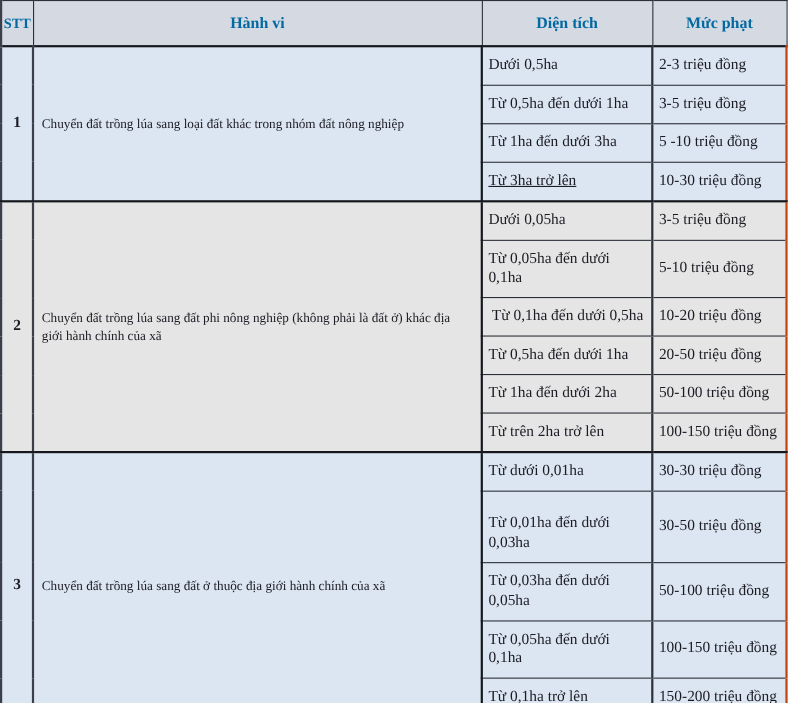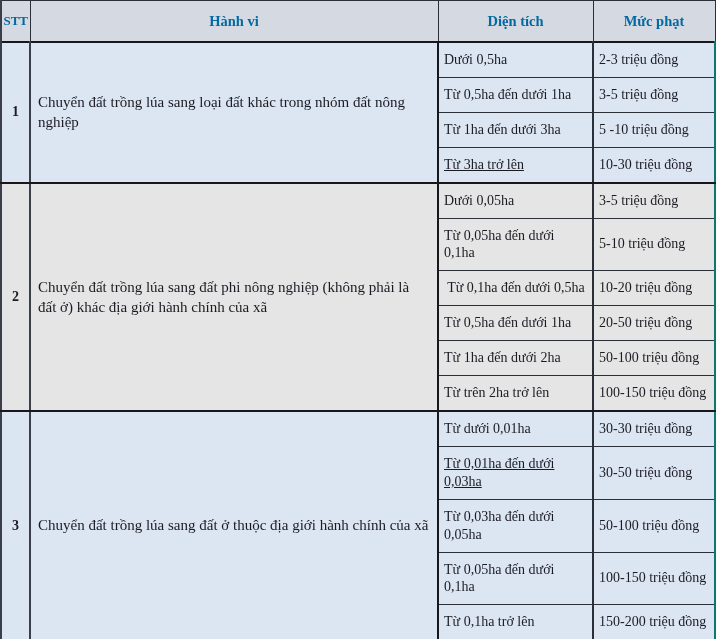--- a/index.html
+++ b/index.html
@@ -55,40 +55,40 @@
   
   td.stt-cell {
     text-align: center;
     font-weight: bold;
     font-size: 14px;
     border-right: 2px solid #3a3f4a;
     border-top: 2px solid #16181d;
     border-bottom: 2px solid #16181d;
   }
   td.act-cell {
-    font-size: 15px;
+    font-size: 12px;
     line-height: 1.35;
     padding: 0 6px 0 7px;
     text-align: left;
     border-right: 2px solid #16181d;
     border-top: 2px solid #16181d;
     border-bottom: 2px solid #16181d;
   }
 
   
   td.area-cell,
   td.fine-cell {
     font-size: 14px;
     line-height: 1.28;
     padding: 2px 4px 2px 5px;
     text-align: left;
     border-color: #2b2f38;
   }
   td.area-cell { border-right: 2px solid #2b2f38; }
-  td.fine-cell { border-right: 2px solid #0f766e; }
+  td.fine-cell { border-right: 2px solid #c2410c; }
 
   
   tr.tone-blue  td { background: #dce6f2; }
   tr.tone-cream td { background: #e5e5e5; }
 
   
   tr.group-start td.area-cell,
   tr.group-start td.fine-cell {
     border-top: 2px solid #16181d;
   }
@@ -163,21 +163,21 @@
         <td class="area-cell" style="padding-top: 8px; padding-bottom: 8px;">Từ trên 2ha trở lên</td>
         <td class="fine-cell">100-150 triệu đồng</td>
       </tr>
       <tr class="tone-blue group-start">
         <td class="stt-cell" rowspan="5">3</td>
         <td class="act-cell" rowspan="5">Chuyển đất trồng lúa sang đất ở thuộc địa giới hành chính của xã</td>
         <td class="area-cell" style="padding-top: 8px; padding-bottom: 8px;">Từ dưới 0,01ha</td>
         <td class="fine-cell">30-30 triệu đồng</td>
       </tr>
       <tr class="tone-blue">
-        <td class="area-cell" style="padding-top: 8px; padding-bottom: 8px; text-decoration: underline;">Từ 0,01ha đến dưới 0,03ha</td>
+        <td class="area-cell" style="padding-top: 20px; padding-bottom: 8px;">Từ 0,01ha đến dưới 0,03ha</td>
         <td class="fine-cell">30-50 triệu đồng</td>
       </tr>
       <tr class="tone-blue">
         <td class="area-cell" style="padding-top: 8px; padding-bottom: 8px;">Từ 0,03ha đến dưới 0,05ha</td>
         <td class="fine-cell">50-100 triệu đồng</td>
       </tr>
       <tr class="tone-blue">
         <td class="area-cell" style="padding-top: 8px; padding-bottom: 8px;">Từ 0,05ha đến dưới 0,1ha</td>
         <td class="fine-cell">100-150 triệu đồng</td>
       </tr>

